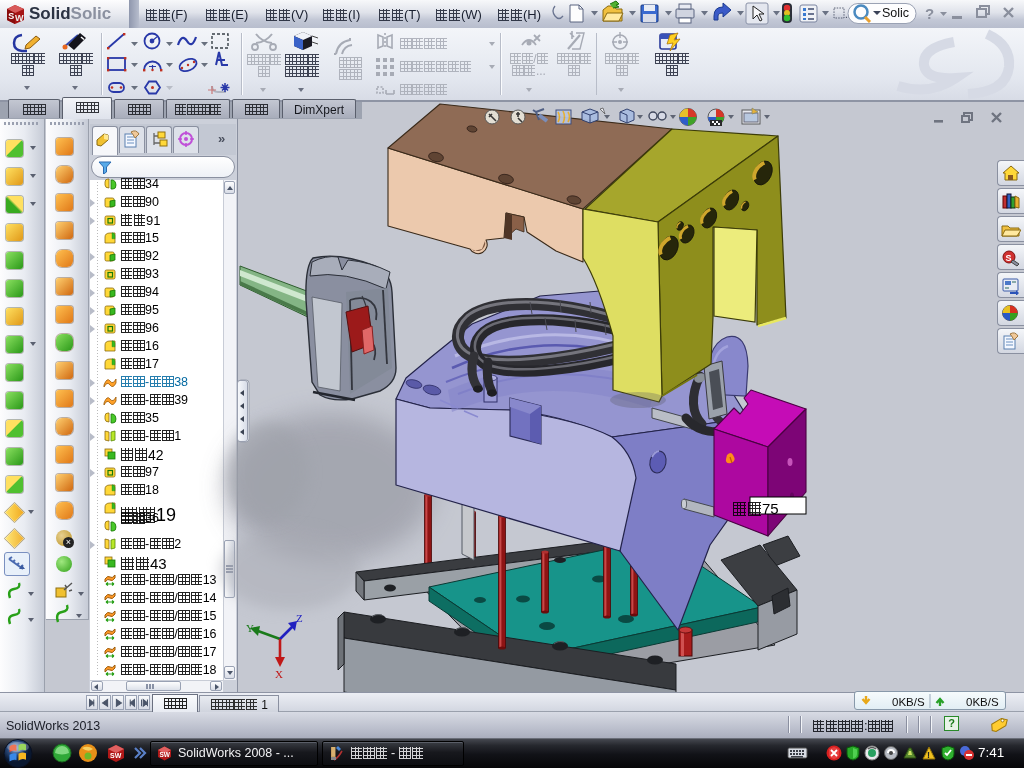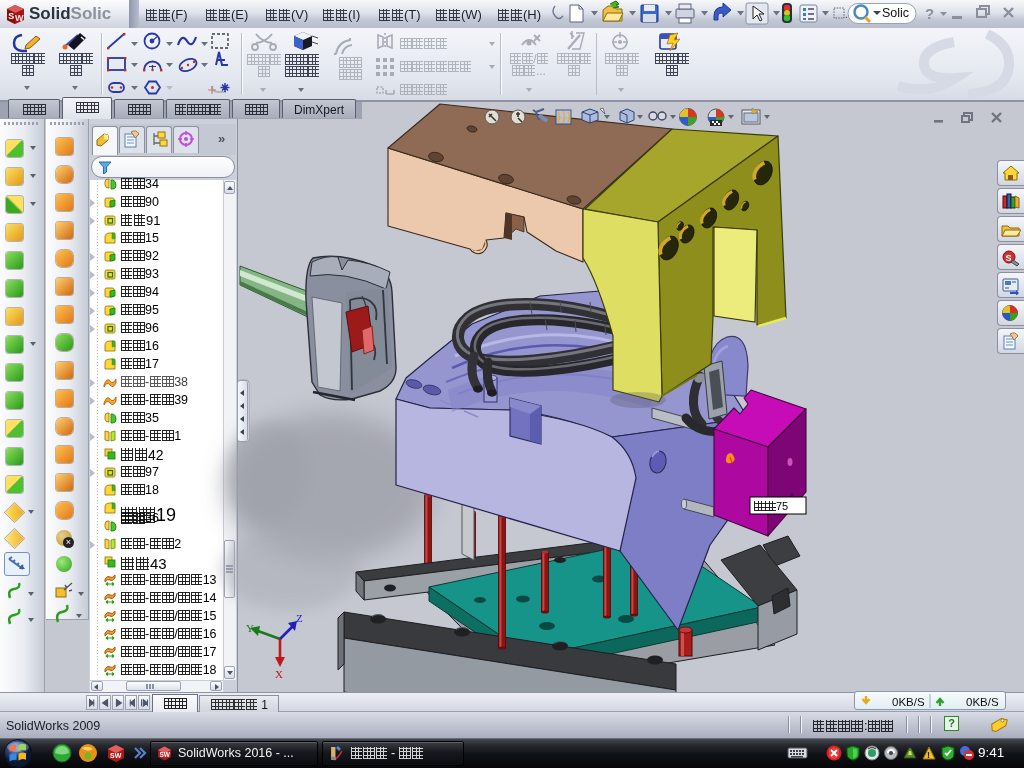--- a/index.html
+++ b/index.html
@@ -521,21 +521,21 @@
     </svg></div>
 
 <div class="ab" style="left:120px;top:356.5px;font-size:12.5px;color:#000;white-space:nowrap;z-index:2"><i class="z"></i><i class="z"></i>17</div>
 
 <div class="ab" style="left:90px;top:378.5px;width:0;height:0;border-top:4px solid transparent;border-bottom:4px solid transparent;border-left:5px solid #b8bcc8;z-index:2"></div>
 
 <div class="ab" style="left:103px;top:375px;z-index:2"><svg width="14" height="14" viewBox="0 0 14 14">
       <path d="M1,10 q3,-8 6,-4 q3,4 6,-2 l0,4 q-3,6 -6,2 q-3,-4 -6,2 z" fill="#ffa028" stroke="#9a5a08" stroke-width="0.8"></path>
     </svg></div>
 
-<div class="ab" style="left:120px;top:374.5px;font-size:12.5px;color:#404040;white-space:nowrap;z-index:2"><i class="z"></i><i class="z"></i>-<i class="z"></i><i class="z"></i>38</div>
+<div class="ab" style="left:120px;top:374.5px;font-size:12.5px;color:#0369a1;white-space:nowrap;z-index:2"><i class="z"></i><i class="z"></i>-<i class="z"></i><i class="z"></i>38</div>
 
 <div class="ab" style="left:90px;top:396.5px;width:0;height:0;border-top:4px solid transparent;border-bottom:4px solid transparent;border-left:5px solid #b8bcc8;z-index:2"></div>
 
 <div class="ab" style="left:103px;top:393px;z-index:2"><svg width="14" height="14" viewBox="0 0 14 14">
       <path d="M1,10 q3,-8 6,-4 q3,4 6,-2 l0,4 q-3,6 -6,2 q-3,-4 -6,2 z" fill="#ffa028" stroke="#9a5a08" stroke-width="0.8"></path>
     </svg></div>
 
 <div class="ab" style="left:120px;top:392.5px;font-size:12.5px;color:#000;white-space:nowrap;z-index:2"><i class="z"></i><i class="z"></i>-<i class="z"></i><i class="z"></i>39</div>
 
 <div class="ab" style="left:103px;top:411px;z-index:2"><svg width="14" height="14" viewBox="0 0 14 14">
@@ -934,21 +934,21 @@
 </g>
 
 <rect x="238" y="380" width="11" height="62" rx="3" fill="#f4f6f8" stroke="#9aa0ac"></rect>
 
 <polygon points="241,390 246,386 246,394" fill="#2a2e38"></polygon>
 <polygon points="241,403 246,399 246,407" fill="#2a2e38"></polygon>
 <polygon points="241,416 246,412 246,420" fill="#2a2e38"></polygon>
 <polygon points="241,429 246,425 246,433" fill="#2a2e38"></polygon>
 </svg>
 
-<div class="ab" style="left:754px;top:500px;font-size:11px;color:#000;z-index:5"><i class="z"></i><i class="z"></i>75</div>
+<div class="ab" style="left:732px;top:500px;font-size:15px;color:#000;z-index:5"><i class="z"></i><i class="z"></i>75</div>
 <div class="ab" style="left:997px;top:160px;width:27px;height:26px;background:linear-gradient(#f4f6f9,#d3d7e1);border:1px solid #8a90a0;border-right:none;border-radius:4px 0 0 4px"></div>
 <svg class="ab" style="left:1000px;top:163px" width="21" height="20" viewBox="0 0 21 20">
     <path d="M3,10 l8,-7 8,7 -2,0 0,7 -12,0 0,-7 z" fill="#ffd838" stroke="#8a6a10"></path>
     <rect x="8" y="12" width="5" height="5" fill="#8a5a20"></rect>
   </svg>
 
 <div class="ab" style="left:997px;top:188px;width:27px;height:26px;background:linear-gradient(#f4f6f9,#d3d7e1);border:1px solid #8a90a0;border-right:none;border-radius:4px 0 0 4px"></div>
 <svg class="ab" style="left:1000px;top:191px" width="21" height="20" viewBox="0 0 21 20">
     <rect x="3" y="5" width="4" height="12" fill="#c03030" stroke="#600"></rect>
     <rect x="7" y="3" width="4" height="14" fill="#3060c0" stroke="#113"></rect>
@@ -1024,21 +1024,21 @@
 <div class="ab" style="left:199px;top:695px;width:80px;height:17px;background:linear-gradient(#e8ebf1,#d0d4de);border:1px solid #8a90a0;border-bottom:none;text-align:center;font-size:12px;color:#111;padding-top:2px"><i class="z"></i><i class="z"></i><i class="z"></i><i class="z"></i> 1</div>
 <div class="ab" style="left:854px;top:691px;width:152px;height:19px;background:linear-gradient(#f6fbfd,#e2eef4);border:1px solid #8899aa;border-radius:3px;z-index:3"></div>
 <svg class="ab" style="left:858px;top:694px;z-index:4" width="146" height="14" viewBox="0 0 146 14">
 <path d="M8,2 l0,6 m-3.5,-3 l3.5,4 3.5,-4" stroke="#e8a818" stroke-width="2.4" fill="none"></path>
 <text x="34" y="11.5" font-size="11.5" fill="#111">0KB/S</text>
 <path d="M72,0 l0,14" stroke="#99aabb" stroke-width="1"></path>
 <path d="M82,12 l0,-6 m-3.5,3 l3.5,-4 3.5,4" stroke="#28a028" stroke-width="2.4" fill="none"></path>
 <text x="108" y="11.5" font-size="11.5" fill="#111">0KB/S</text>
 </svg>
 <div class="ab" style="left:0;top:712px;width:1024px;height:26px;background:linear-gradient(#d8dbe4,#b6bac8 75%,#aaaebd)"></div>
-<div class="ab" style="left:6px;top:719px;font-size:12.5px;color:#1a1d26">SolidWorks 2009</div>
+<div class="ab" style="left:6px;top:719px;font-size:12.5px;color:#1a1d26">SolidWorks 2013</div>
 <div class="ab" style="left:788px;top:716px;width:2px;height:17px;background:#f2f4f8;border-left:1px solid #8a8fa0"></div>
 
 <div class="ab" style="left:800px;top:716px;width:2px;height:17px;background:#f2f4f8;border-left:1px solid #8a8fa0"></div>
 
 <div class="ab" style="left:906px;top:716px;width:2px;height:17px;background:#f2f4f8;border-left:1px solid #8a8fa0"></div>
 
 <div class="ab" style="left:918px;top:716px;width:2px;height:17px;background:#f2f4f8;border-left:1px solid #8a8fa0"></div>
 
 <div class="ab" style="left:930px;top:716px;width:2px;height:17px;background:#f2f4f8;border-left:1px solid #8a8fa0"></div>
 
@@ -1080,21 +1080,21 @@
 <path d="M87,6 l5,5 -5,5 M92,6 l5,5 -5,5" stroke="#5a80c8" stroke-width="2.2" fill="none"></path>
 </svg>
 <div class="ab" style="left:150px;top:741px;width:168px;height:25px;background:linear-gradient(#3a3d44,#17181d 45%,#0c0d11);border:1px solid #000;border-radius:2px;box-shadow:inset 0 1px 0 #5a5e68"></div>
 
 <div class="ab" style="left:156px;top:745px"><svg width="17" height="17" viewBox="0 0 17 17">
       <polygon points="2,5 8.5,1.5 15,5 15,12 8.5,15.5 2,12" fill="#b01818"></polygon>
       <polygon points="2,5 8.5,1.5 15,5 8.5,8.5" fill="#e06060"></polygon>
       <text x="3.4" y="12" font-size="6.5" font-weight="bold" fill="#fff">SW</text>
     </svg></div>
 
-<div class="ab" style="left:178px;top:746px;font-size:12.5px;color:#f2f2f4;white-space:nowrap">SolidWorks 2016 - ...</div>
+<div class="ab" style="left:178px;top:746px;font-size:12.5px;color:#f2f2f4;white-space:nowrap">SolidWorks 2008 - ...</div>
 
 <div class="ab" style="left:322px;top:741px;width:142px;height:25px;background:linear-gradient(#3a3d44,#17181d 45%,#0c0d11);border:1px solid #000;border-radius:2px;box-shadow:inset 0 1px 0 #5a5e68"></div>
 
 <div class="ab" style="left:328px;top:745px"><svg width="17" height="17" viewBox="0 0 17 17">
       <rect x="3" y="2" width="4.5" height="13" fill="#c8a060"></rect>
       <path d="M4,2 l3,0 0,9 -3,0 z" fill="#d8b070"></path>
       <path d="M8,3 l2,-2 3,3 -2,2 z" fill="#4a88d8"></path>
       <path d="M6,15 q4,-2 8,-9" stroke="#b03030" fill="none" stroke-width="1.6"></path>
       <rect x="3" y="12" width="5" height="3" fill="#888"></rect>
     </svg></div>
@@ -1154,12 +1154,12 @@
     <path d="M8,1 l6,2 0,6 q0,5 -6,6 q-6,-1 -6,-6 l0,-6 z" fill="#30b030" stroke="#0a5a0a"></path>
     <path d="M5,8 l2,2 4,-5" stroke="#fff" stroke-width="1.8" fill="none"></path>
   </svg>
 
 <svg class="ab" style="left:959px;top:745px" width="16" height="16" viewBox="0 0 16 16">
     <circle cx="6" cy="6" r="5" fill="#4a6ad8"></circle>
     <circle cx="10" cy="10" r="5" fill="#d83030"></circle>
     <rect x="7" y="9" width="6" height="2" fill="#fff"></rect>
   </svg>
 
-<div class="ab" style="left:978px;top:745px;font-size:13.5px;color:#fff">9:41</div>
+<div class="ab" style="left:978px;top:745px;font-size:13.5px;color:#fff">7:41</div>
 </body></html>

